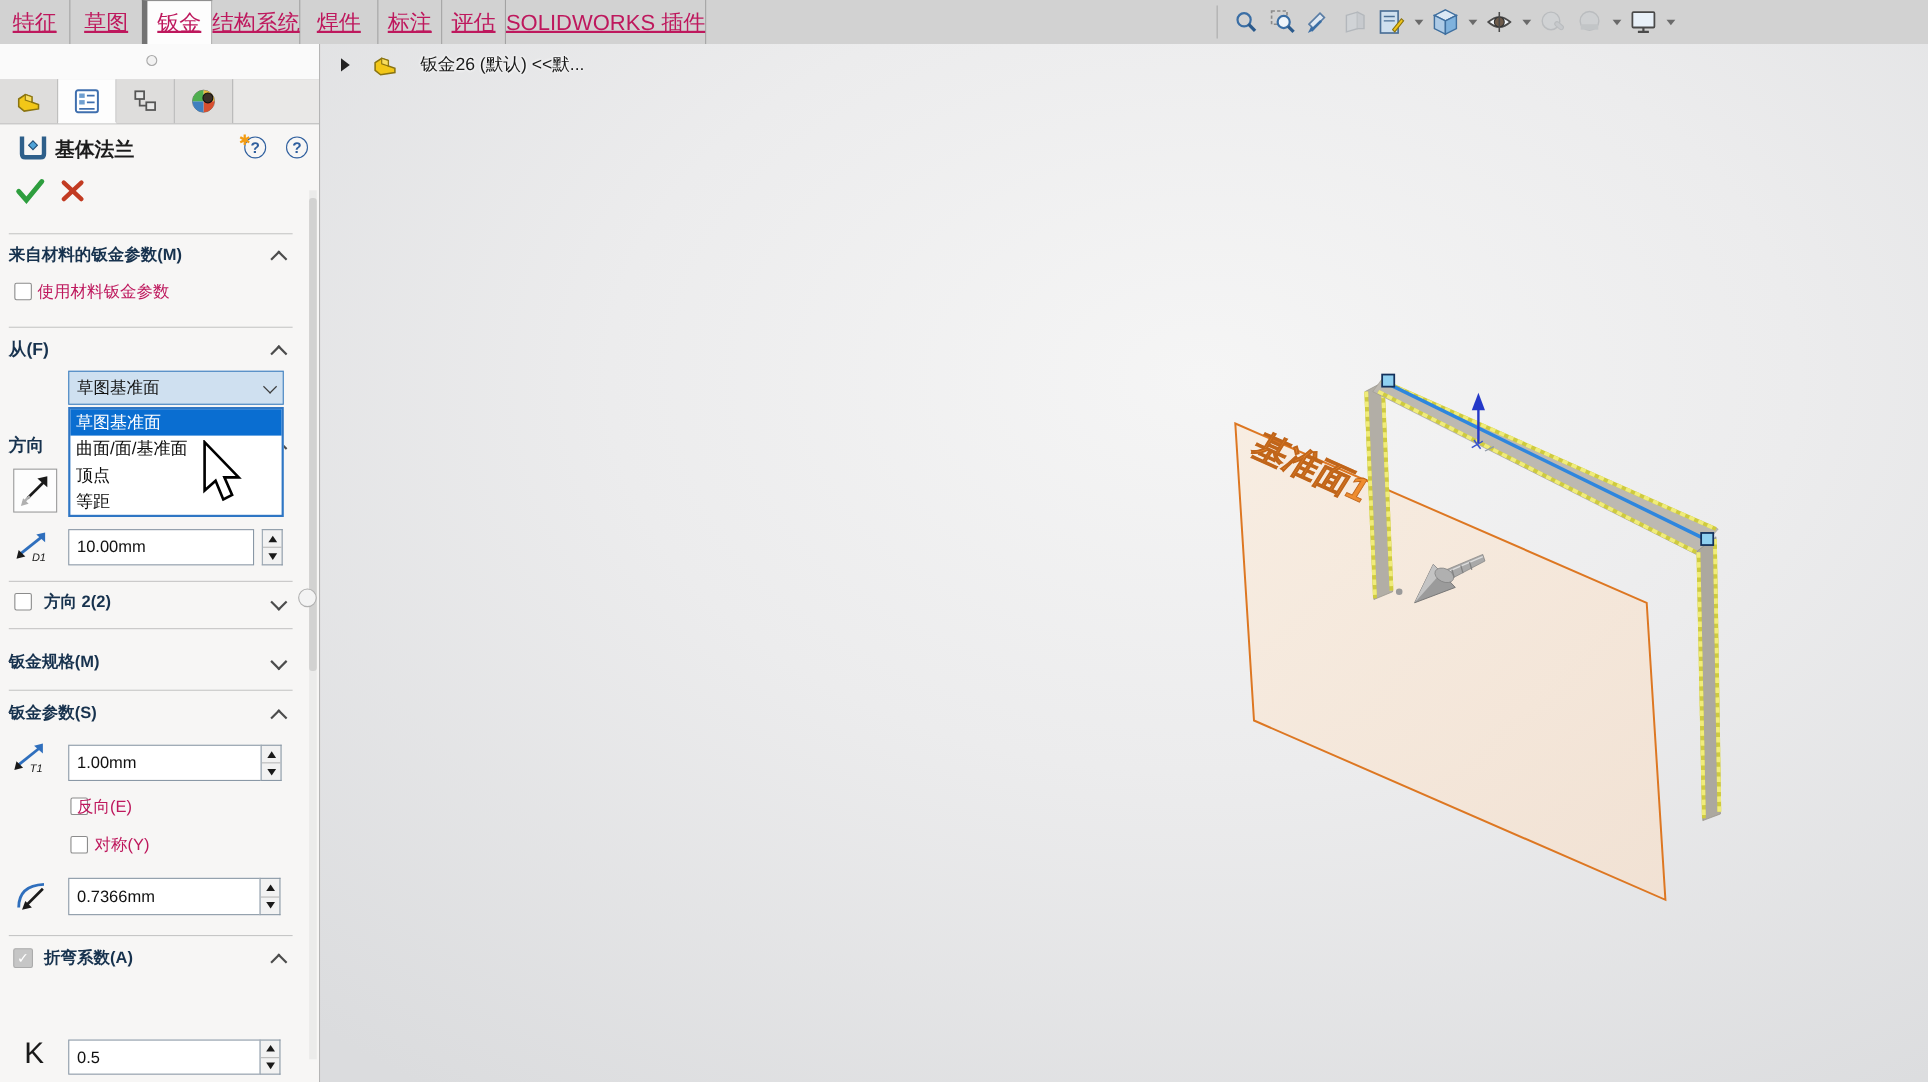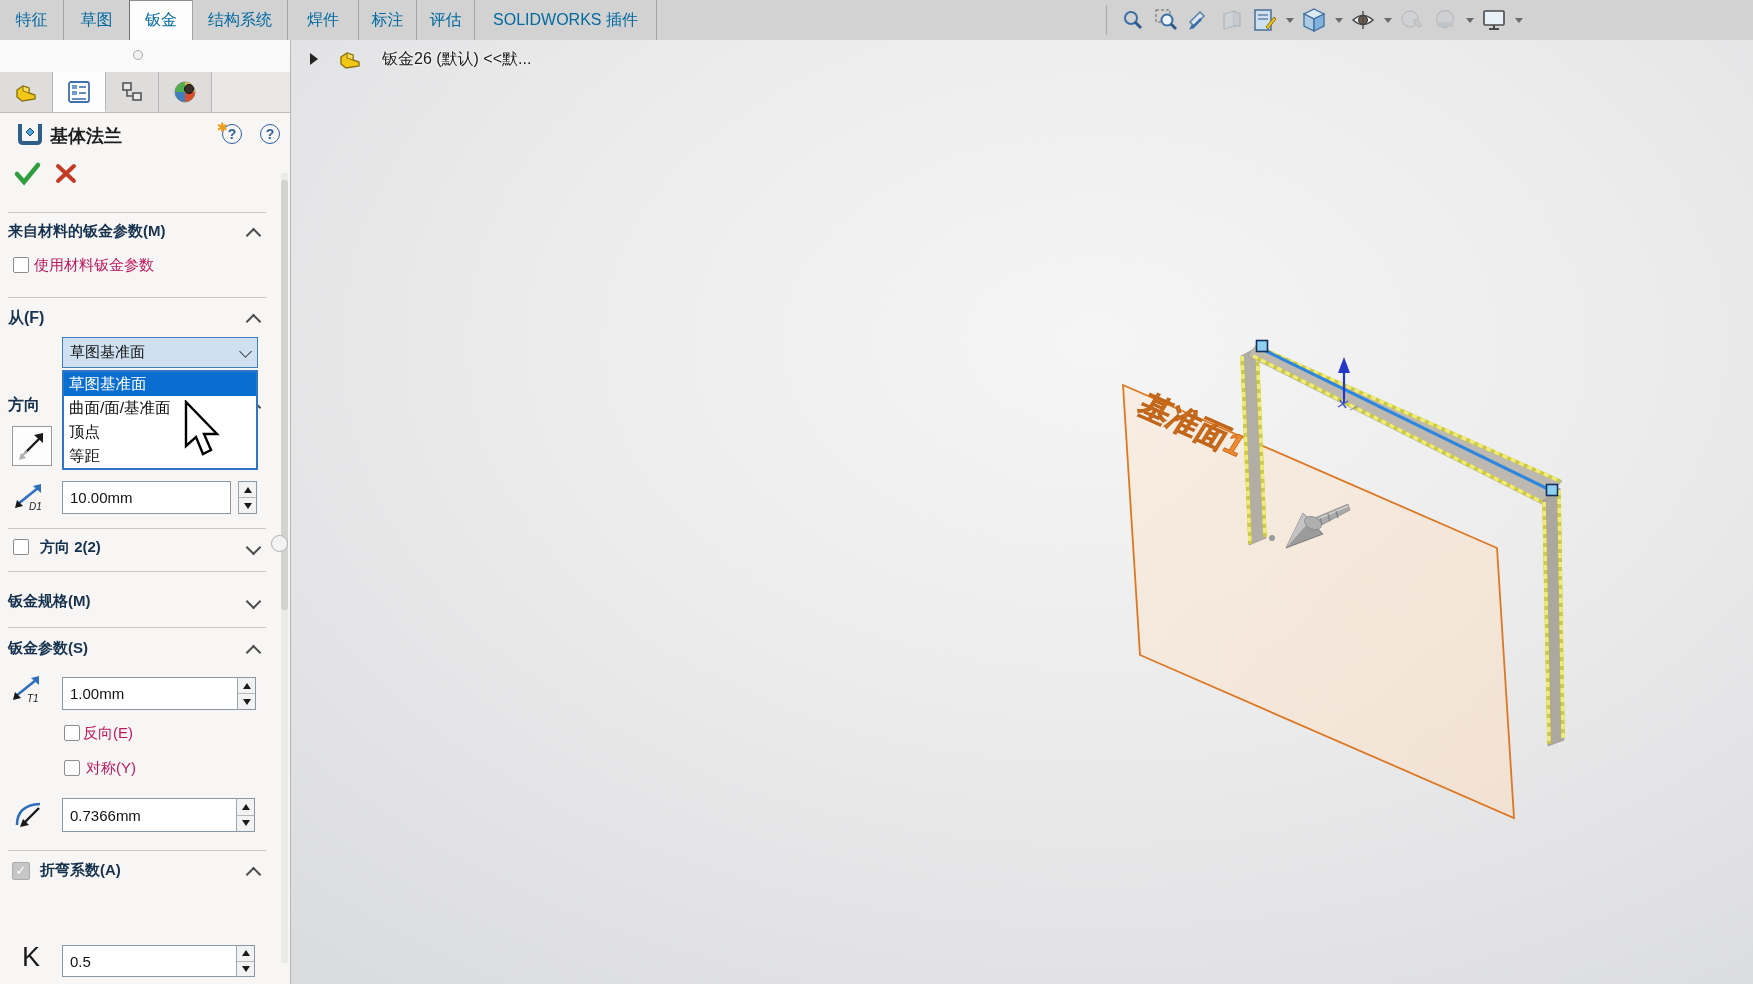--- a/index.html
+++ b/index.html
@@ -3,22 +3,22 @@
 <meta charset="utf-8">
 <style>
   html,body{margin:0;padding:0;background:#888;}
   .screen{position:relative;width:1753px;height:984px;overflow:hidden;
     font-family:"Liberation Sans","DejaVu Sans",sans-serif;background:#e8e9ea;
     -webkit-font-smoothing:antialiased;}
   
   .topbar{position:absolute;left:0;top:0;width:1753px;height:40px;background:#d2d2d2;
     border-bottom:1px solid #9d9d9d;display:flex;align-items:stretch;}
   .cmdtab{box-sizing:border-box;border-right:1px solid #a3a3a3;display:flex;align-items:center;
-    justify-content:center;font-size:16px;color:#0369a1;white-space:nowrap;cursor:default;}
-  .cmdtab.active{background:#fdfdfd;border-top:1px solid #8f8f8f;border-left:1px solid #737373;
+    justify-content:center;font-size:20px;color:#be185d;white-space:nowrap;cursor:default;text-decoration:underline;}
+  .cmdtab.active{background:#fdfdfd;border-top:1px solid #8f8f8f;border-left:5px solid #737373;
     margin-left:-1px;position:relative;z-index:2;}
   .hud{position:absolute;right:230px;top:0;height:40px;display:flex;align-items:center;gap:7px;}
   .hud .vsep{width:1px;height:30px;background:#aaa;margin-right:6px;}
   .hudicon{width:26px;height:26px;display:flex;align-items:center;justify-content:center;}
   .hudicon.faded{opacity:.42;}
   .ddarrow{width:0;height:0;border-left:4px solid transparent;border-right:4px solid transparent;
     border-top:5px solid #6a6a6a;margin-left:1px;}
   
   .viewport{position:absolute;left:290px;top:40px;width:1463px;height:944px;
     background:radial-gradient(ellipse 1200px 800px at 55% 32%, #f5f5f5 0%, #ececed 45%, #dbdcde 100%);}
@@ -83,21 +83,21 @@
 </style>
 </head>
 <body>
 
 <div class="screen">
 
   <div class="topbar">
     <div class="cmdtab" style="width:64px">特征</div>
     <div class="cmdtab" style="width:66px">草图</div>
     <div class="cmdtab active" style="width:64px">钣金</div>
-    <div class="cmdtab" style="width:95px">结构系统</div>
+    <div class="cmdtab" style="width:80px">结构系统</div>
     <div class="cmdtab" style="width:71px">焊件</div>
     <div class="cmdtab" style="width:58px">标注</div>
     <div class="cmdtab" style="width:58px">评估</div>
     <div class="cmdtab" style="width:182px">SOLIDWORKS 插件</div>
 
     <div class="hud">
       <div class="vsep"></div>
       <div class="hudicon">
         <svg width="24" height="24">
             <circle cx="10" cy="10" r="6" fill="none" stroke="#3a6ea5" stroke-width="2"></circle>
@@ -382,21 +382,21 @@
     <div class="spincol" style="left:237px;top:637px;height:33px;">
       <div class="spinbtn">
           <div class="tri-up"></div>
         </div>
       <div class="spinbtn">
           <div class="tri-down"></div>
         </div>
     </div>
 
     <div class="checkbox" style="left:64px;top:685px;"></div>
-    <div class="label" style="position:absolute;left:83px;top:684px;text-align:right;">反向(E)</div>
+    <div class="label" style="position:absolute;left:70px;top:684px;text-align:right;">反向(E)</div>
 
     <div class="checkbox" style="left:64px;top:720px;"></div>
     <div class="label" style="position:absolute;left:86px;top:719px;">对称(Y)</div>
 
     <svg width="36" height="36" style="position:absolute;left:12px;top:755px;">
       <path d="M5 30 Q5 10 28 9" fill="none" stroke="#2f6fbd" stroke-width="2.6"></path>
       <line x1="12" y1="28" x2="27" y2="13" stroke="#1a1a1a" stroke-width="2.4"></line>
       <polygon points="8,32 17,30 11,24" fill="#1a1a1a"></polygon>
     </svg>
     <div class="input" style="left:62px;top:758px;width:175px;height:34px;">

